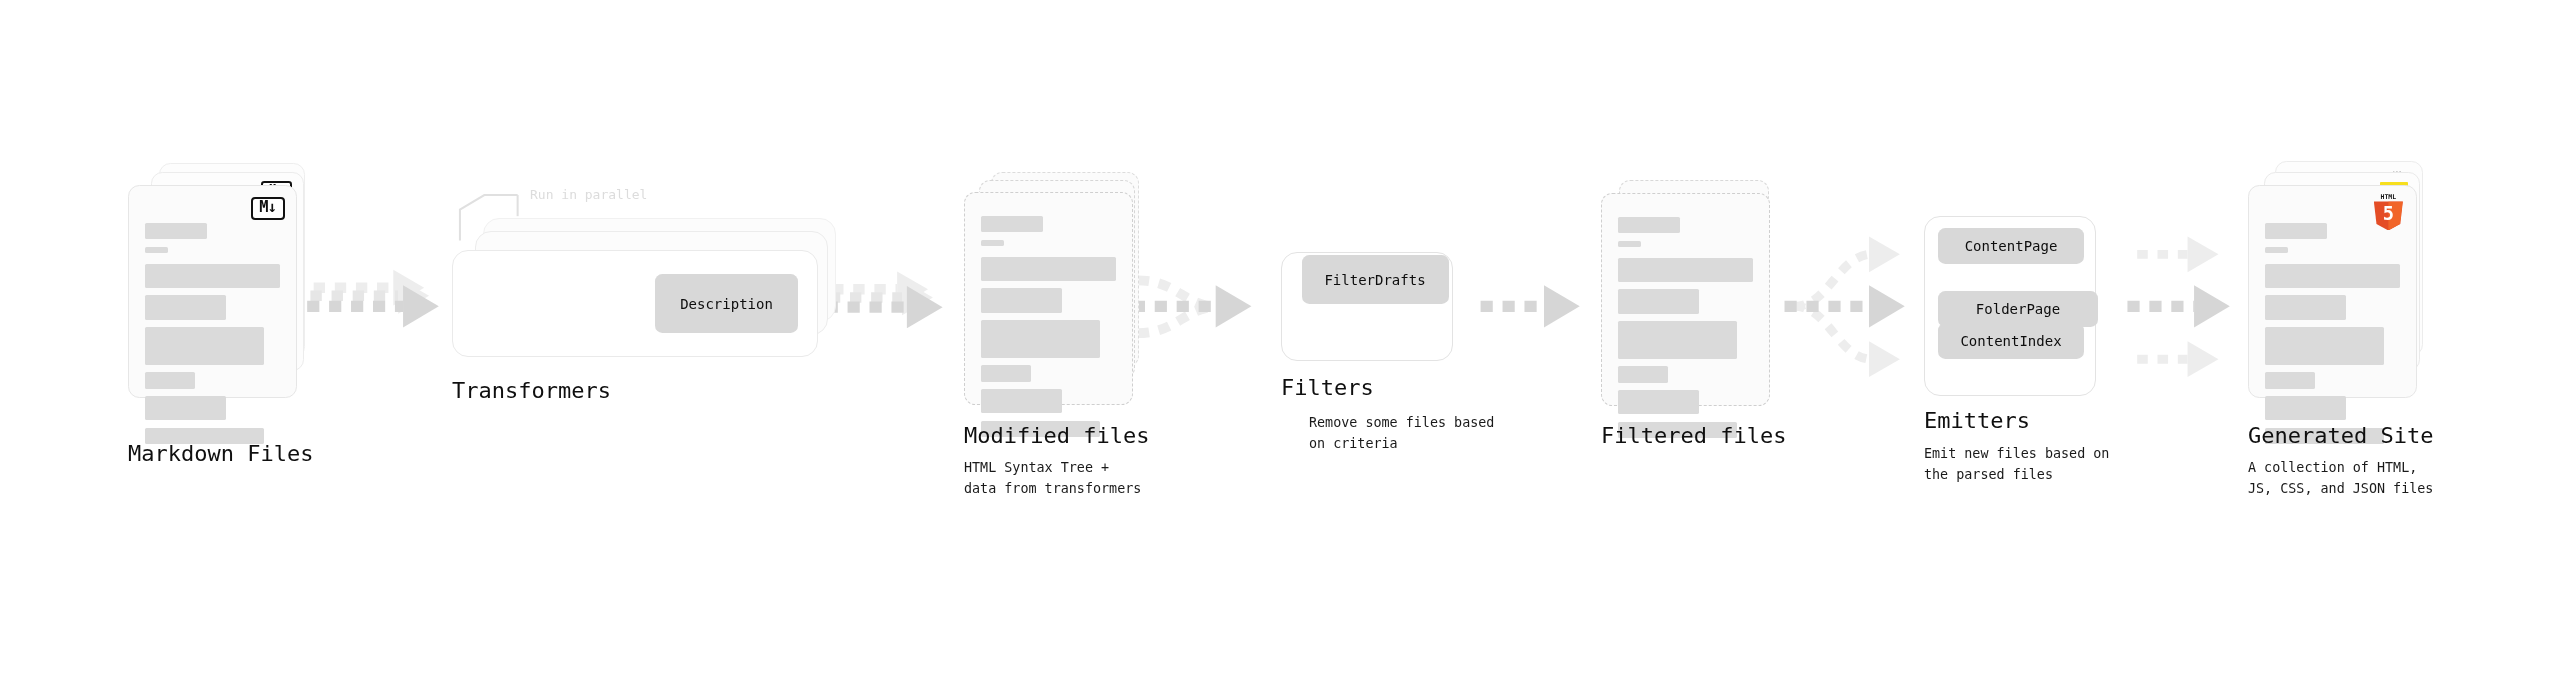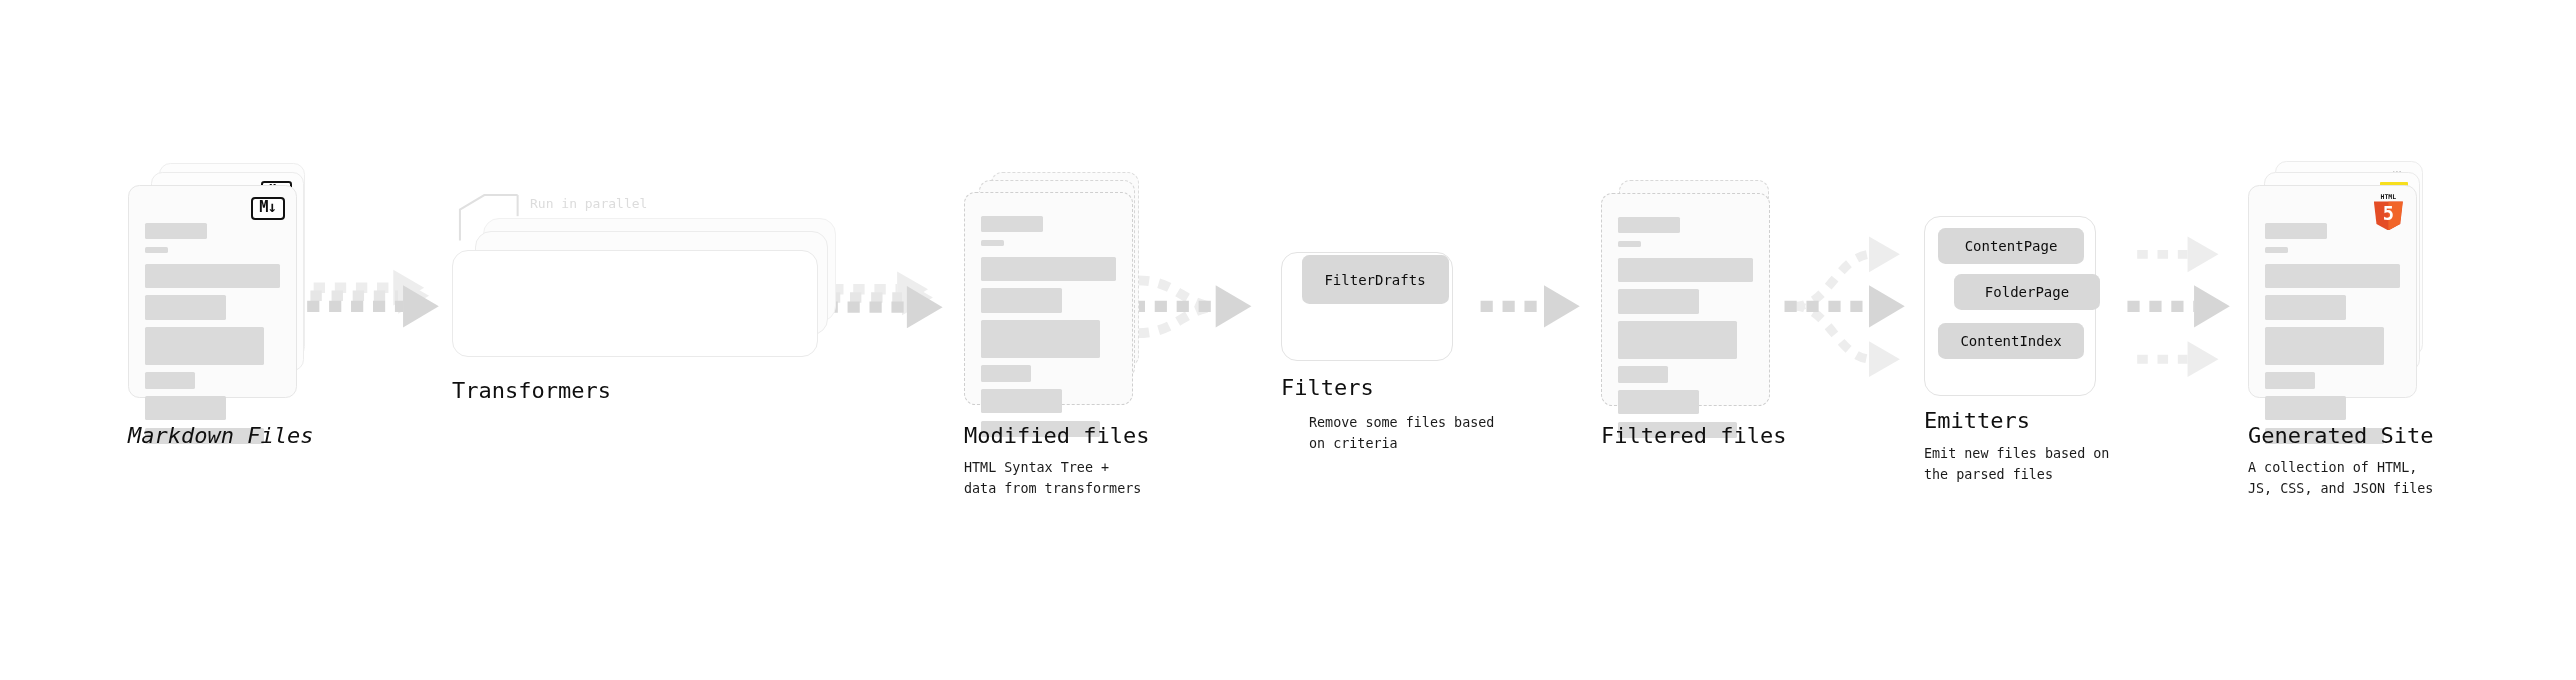--- a/index.html
+++ b/index.html
@@ -215,33 +215,34 @@
       <div class="sk" style="width:46%; height:16.3px;"></div>
       <div class="sk" style="width:17%; height:6.5px; margin-bottom:10.6px;"></div>
       <div class="sk" style="width:100%; height:24.4px;"></div>
       <div class="sk" style="width:60%; height:24.4px;"></div>
       <div class="sk" style="width:88%; height:38px;"></div>
       <div class="sk" style="width:37%; height:16.3px;"></div>
       <div class="sk" style="width:60%; height:24.4px;"></div>
       <div class="sk" style="width:88%; height:16.3px;"></div>
     </div>
   </div>
-  <div class="title" style="left:128px; top:423px;font-style:italic;">Markdown Files</div>
-
-  <div class="runlabel" style="left:530px; top:196px;">Run in parallel</div>
+  <div class="title" style="left:128px; top:441px;">Markdown Files</div>
+
+  <div class="runlabel" style="left:530px; top:187px;">Run in parallel</div>
 
   <div class="stagebox ghost" style="left:483px; top:218px; width:353px; height:104px; border-color:#f1f1f1;">
     <div class="pill ghost2" style="left:19.5px; top:28px; width:117px; height:54px;"></div>
     <div class="pill ghost2" style="left:200px; top:28px; width:132px; height:54px;"></div>
   </div>
   <div class="stagebox ghost" style="left:475px; top:231px; width:353px; height:104px; border-color:#ececec;">
     <div class="pill ghost" style="left:18px; top:26px; width:119px; height:55px;"></div>
     <div class="pill ghost" style="left:198px; top:26px; width:133px; height:55px;"></div>
   </div>
   <div class="stagebox" style="left:452px; top:250px; width:366px; height:107px; background:#ffffff; border-color:#eaeaea;">
+    <div class="pill" style="left:202px; top:23px; width:143px; height:59px;">Description</div>
   </div>
   <div class="title" style="left:452px; top:378px;">Transformers</div>
 
   <div class="card dashed" style="left:991px; top:172px; width:148px; height:195px; border-color:#dcdcdc;"></div>
   <div class="card dashed" style="left:979px; top:180px; width:156px; height:199px; border-color:#d6d6d6;"></div>
   <div class="card dashed" style="left:964px; top:192px; width:169px; height:213px;">
     <div class="card-body" style="top:23px;">
       <div class="sk" style="width:46%; height:16.3px;"></div>
       <div class="sk" style="width:17%; height:6.5px; margin-bottom:10.6px;"></div>
       <div class="sk" style="width:100%; height:24.4px;"></div>
@@ -273,21 +274,21 @@
       <div class="sk" style="width:88%; height:38px;"></div>
       <div class="sk" style="width:37%; height:16.3px;"></div>
       <div class="sk" style="width:60%; height:24.4px;"></div>
       <div class="sk" style="width:88%; height:16.3px;"></div>
     </div>
   </div>
   <div class="title" style="left:1601px; top:423px;">Filtered files</div>
 
   <div class="stagebox" style="left:1924px; top:216px; width:172px; height:180px;">
     <div class="pill" style="left:13px; top:11.4px; width:146px; height:36px;">ContentPage</div>
-    <div class="pill" style="left:13px; top:57px; width:146px; height:36px;margin-left:16px;">FolderPage</div>
+    <div class="pill" style="left:13px; top:74px; width:160px; height:36px;">FolderPage</div>
     <div class="pill" style="left:13px; top:106px; width:146px; height:36px;">ContentIndex</div>
   </div>
   <div class="title" style="left:1924px; top:408px;">Emitters</div>
   <div class="subtitle" style="left:1924px; top:444px;">Emit new files based on
 the parsed files</div>
 
   <div class="card" style="left:2275px; top:161px; width:148px; height:195px; background:#fdfdfd; border-color:#ececec;">
     <div class="css-badge">
       <span class="css-badge-txt">CSS</span>
       <span class="css-badge-bar"></span>

